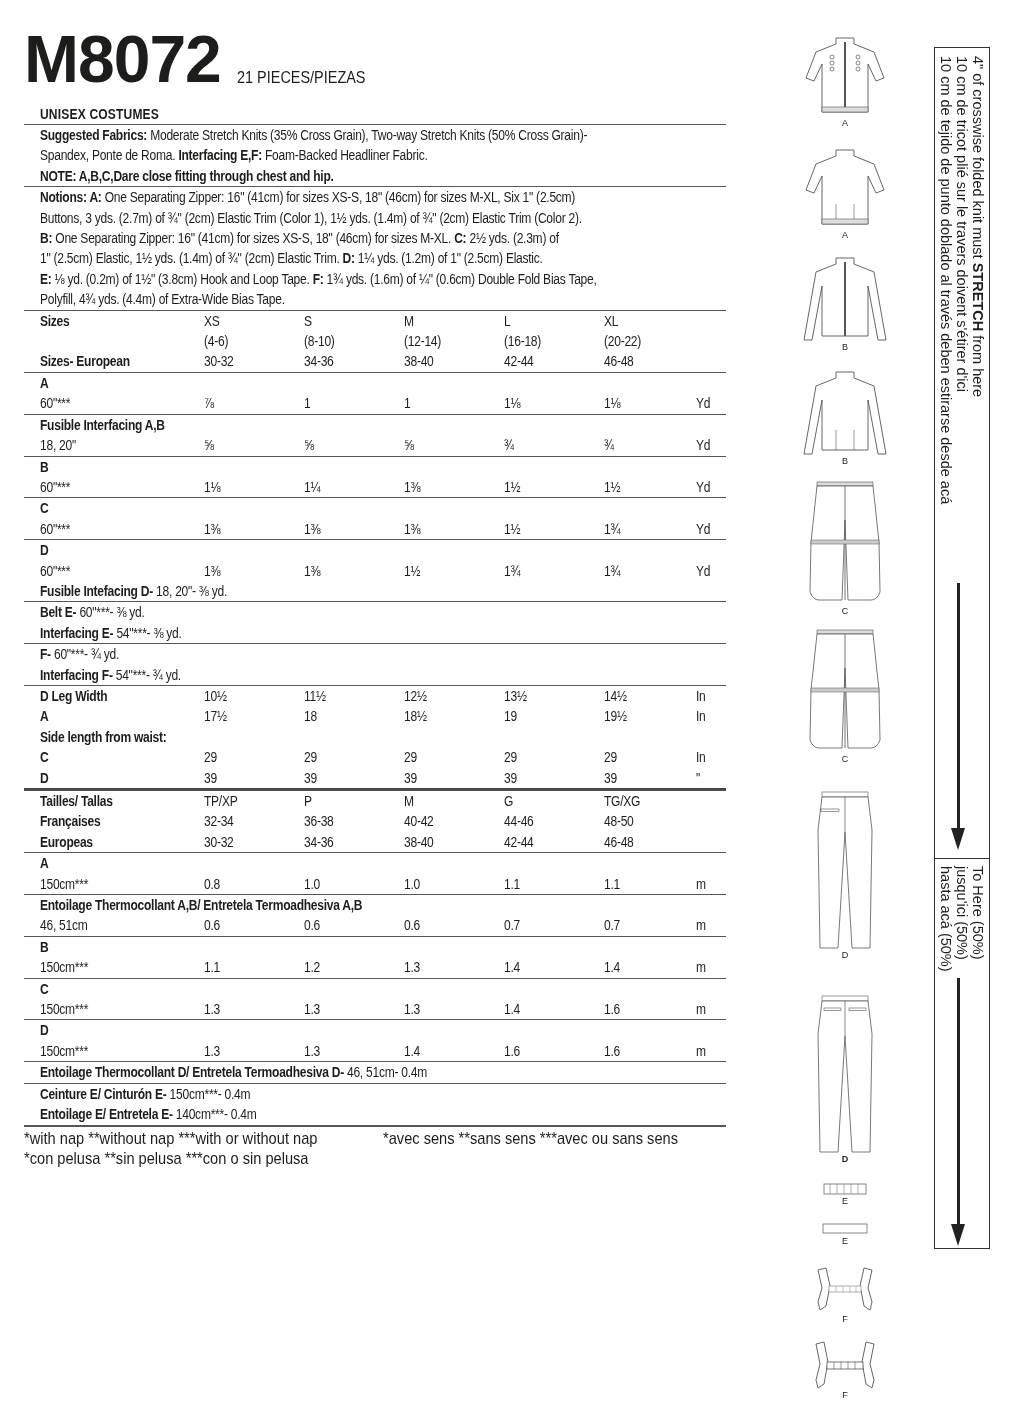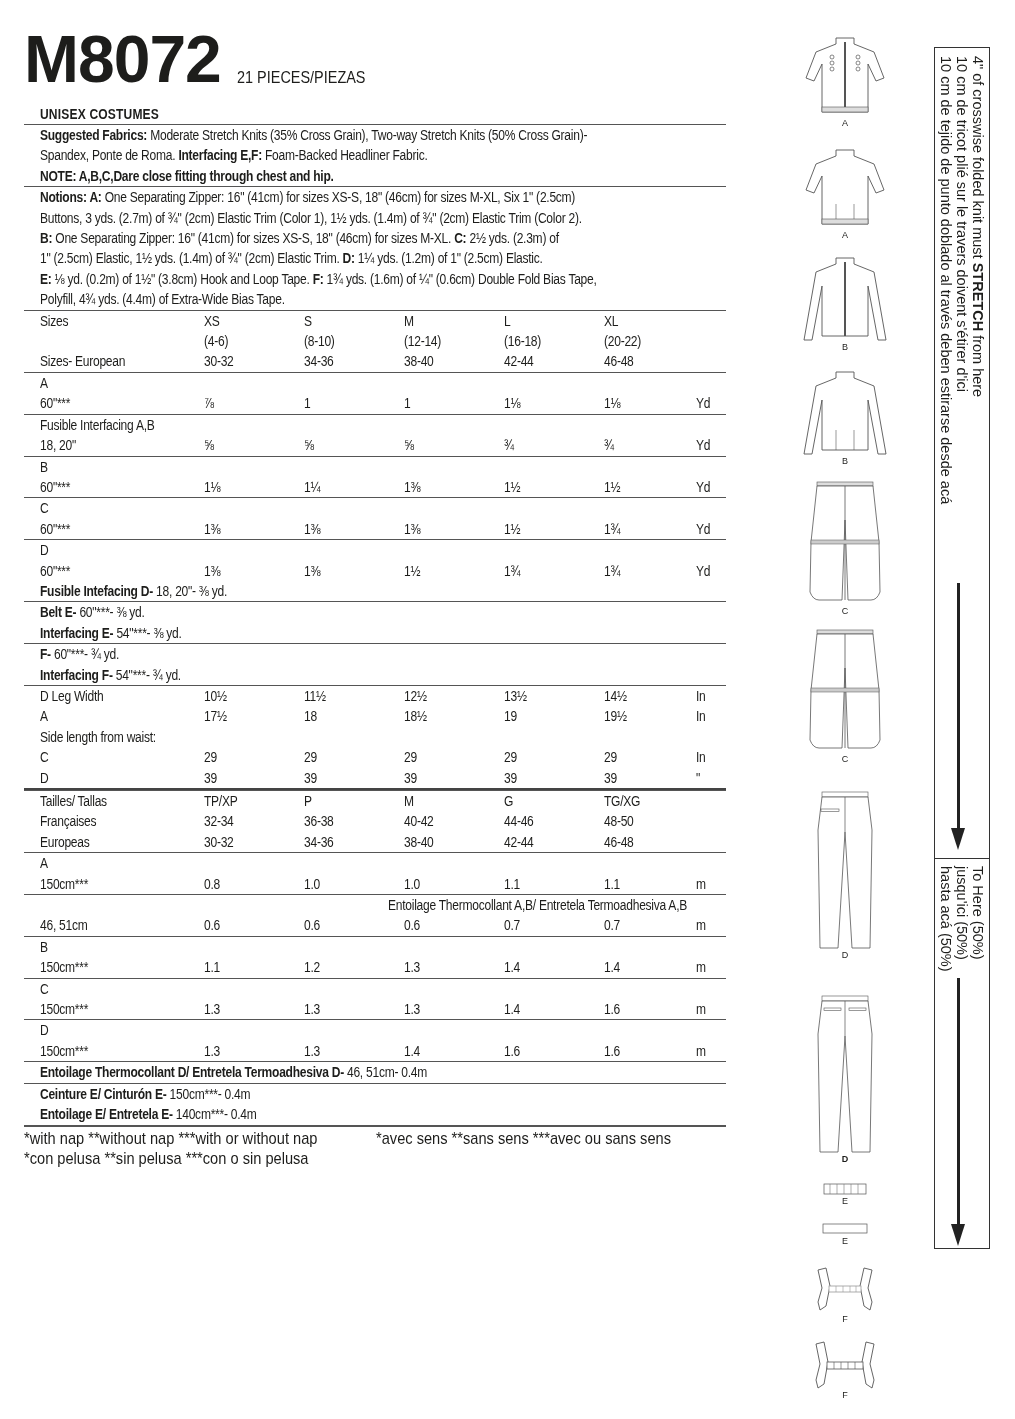--- a/index.html
+++ b/index.html
@@ -13,25 +13,25 @@
 
   .c { font-family: "Liberation Sans", sans-serif; font-size: 14px; line-height: 20.4px; letter-spacing: -0.3px; margin-left: 16px; }
   .cond { display: block; transform: scaleX(0.86); transform-origin: left center; white-space: nowrap; }
   .section-title { font-weight: bold; font-size: 14px; letter-spacing: 0.2px; margin-top: 14px; height: 20px; }
   .rule { border-top: 1.6px solid #555; }
   .rule2 { border-top: 2px solid #444; }
   b { font-weight: bold; }
 
   .grid { display: grid; grid-template-columns: 164px 100px 100px 100px 100px 92px 40px; }
   .grid > div { font-size: 14px; line-height: 20.4px; white-space: nowrap; }
-  .grid .lbl { font-weight: normal; }
+  .grid .lbl { font-weight: bold; }
   .grid .sx { display: inline-block; transform: scaleX(0.86); transform-origin: left center; }
 
   .footnotes { font-size: 17px; line-height: 20px; margin-top: 2px; position: relative; }
-  .fn-right { position: absolute; right: 7px; top: 0; }
+  .fn-right { position: absolute; right: 0; top: 0; }
 
   
   .illus { position: absolute; left: 790px; top: 28px; width: 110px; }
   .fig { position: absolute; left: 0; width: 110px; text-align: center; }
   .fig-label { font-family: "Liberation Sans", sans-serif; font-size: 9px; display: block; text-align: center; }
   svg { display: block; margin: 0 auto; }
 
   
   .gauge { position: absolute; left: 934px; top: 47px; width: 56px; height: 1202px; border: 1.2px solid #333; }
   .gauge-div { position: absolute; left: 0; top: 810px; width: 100%; border-top: 1.2px solid #333; }
@@ -241,21 +241,21 @@
       <div><span class="sx">1.0</span></div>
       <div><span class="sx">1.0</span></div>
       <div><span class="sx">1.1</span></div>
       <div><span class="sx">1.1</span></div>
       <div><span class="sx">m</span></div>
     </div>
   </div>
   <div class="rule"></div>
   <div>
     <div class="grid c">
-      <div class="lbl" style="grid-column: 1 / span 7; text-align: right;"><span class="sx">Entoilage Thermocollant A,B/ Entretela Termoadhesiva A,B</span></div>
+      <div class="lbl" style="grid-column: 1 / span 7;"><span class="sx">Entoilage Thermocollant A,B/ Entretela Termoadhesiva A,B</span></div>
       <div><span class="sx">46, 51cm</span></div>
       <div><span class="sx">0.6</span></div>
       <div><span class="sx">0.6</span></div>
       <div><span class="sx">0.6</span></div>
       <div><span class="sx">0.7</span></div>
       <div><span class="sx">0.7</span></div>
       <div><span class="sx">m</span></div>
     </div>
   </div>
   <div class="rule"></div>

